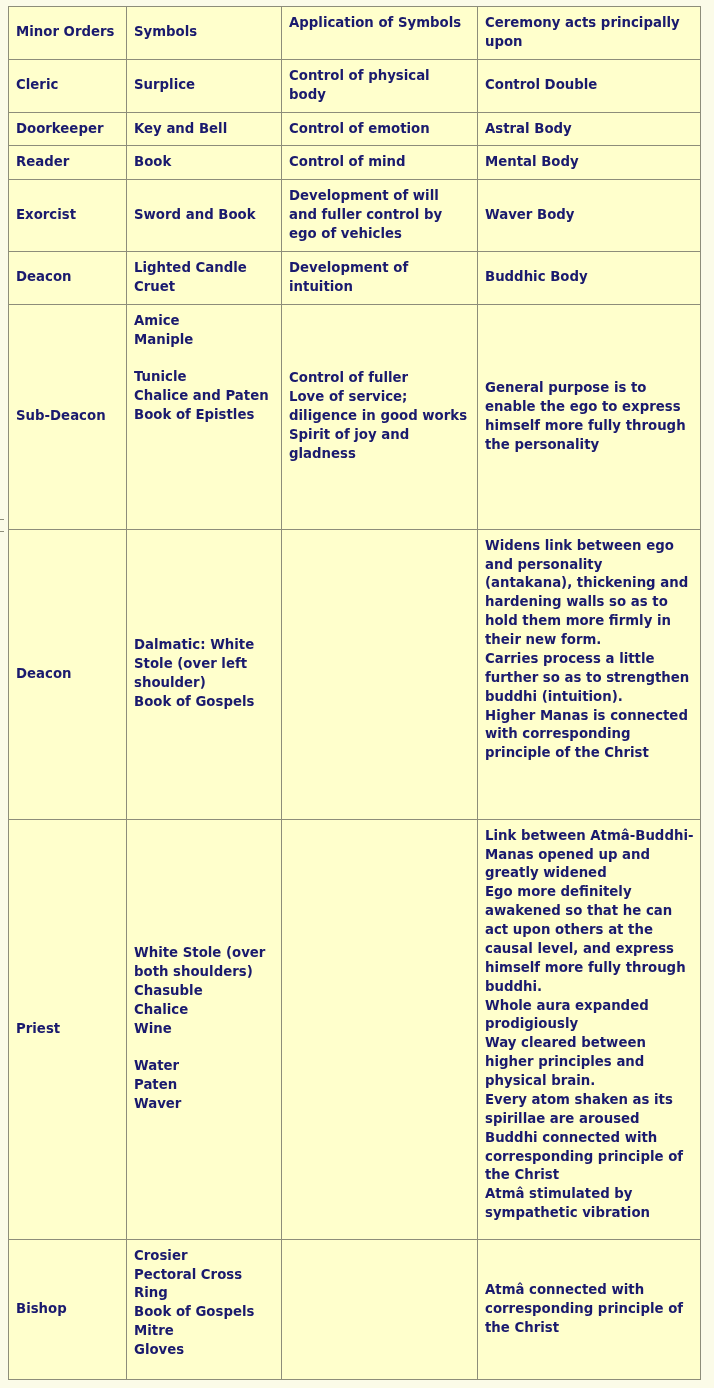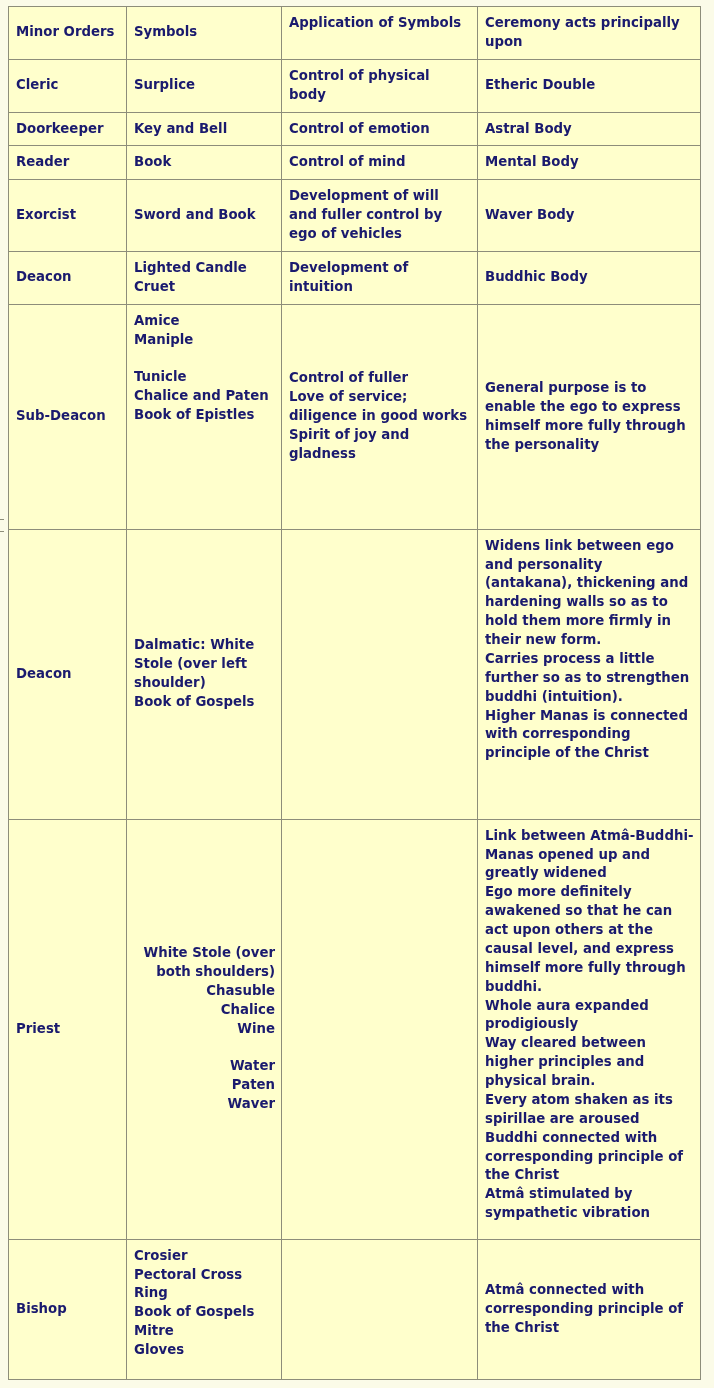--- a/index.html
+++ b/index.html
@@ -56,21 +56,21 @@
   tr.subdeacon td.col1 { vertical-align: middle; }
   tr.subdeacon td.col2 { vertical-align: top; }
   tr.subdeacon td.col3 { vertical-align: middle; }
   tr.subdeacon td.col4 { vertical-align: middle; }
 
   tr.deacon td.col1 { vertical-align: middle; }
   tr.deacon td.col2 { vertical-align: middle; }
   tr.deacon td.col4 { vertical-align: top; }
 
   tr.priest td.col1 { vertical-align: middle; }
-  tr.priest td.col2 { vertical-align: middle; text-align: right; }
+  tr.priest td.col2 { vertical-align: middle; }
   tr.priest td.col4 { vertical-align: top; }
 
   tr.bishop td.col1 { vertical-align: middle; }
   tr.bishop td.col2 { vertical-align: top; }
   tr.bishop td.col4 { vertical-align: middle; margin-left: 8px; }
 
   
   .edge-tick {
     position: absolute;
     left: 0;
@@ -101,21 +101,21 @@
         <td class="col1">Minor Orders</td>
         <td class="col2">Symbols</td>
         <td class="col3">Application of Symbols</td>
         <td class="col4 multi">Ceremony acts principally upon</td>
       </tr>
 
       <tr class="cleric">
         <td class="col1">Cleric</td>
         <td class="col2 multi">Surplice</td>
         <td class="col3 multi">Control of physical body</td>
-        <td class="col4 multi">Etheric Double</td>
+        <td class="col4 multi">Control Double</td>
       </tr>
 
       <tr class="doorkeeper">
         <td class="col1">Doorkeeper</td>
         <td class="col2 multi">Key and Bell</td>
         <td class="col3 multi">Control of emotion</td>
         <td class="col4 multi">Astral Body</td>
       </tr>
 
       <tr class="reader">

